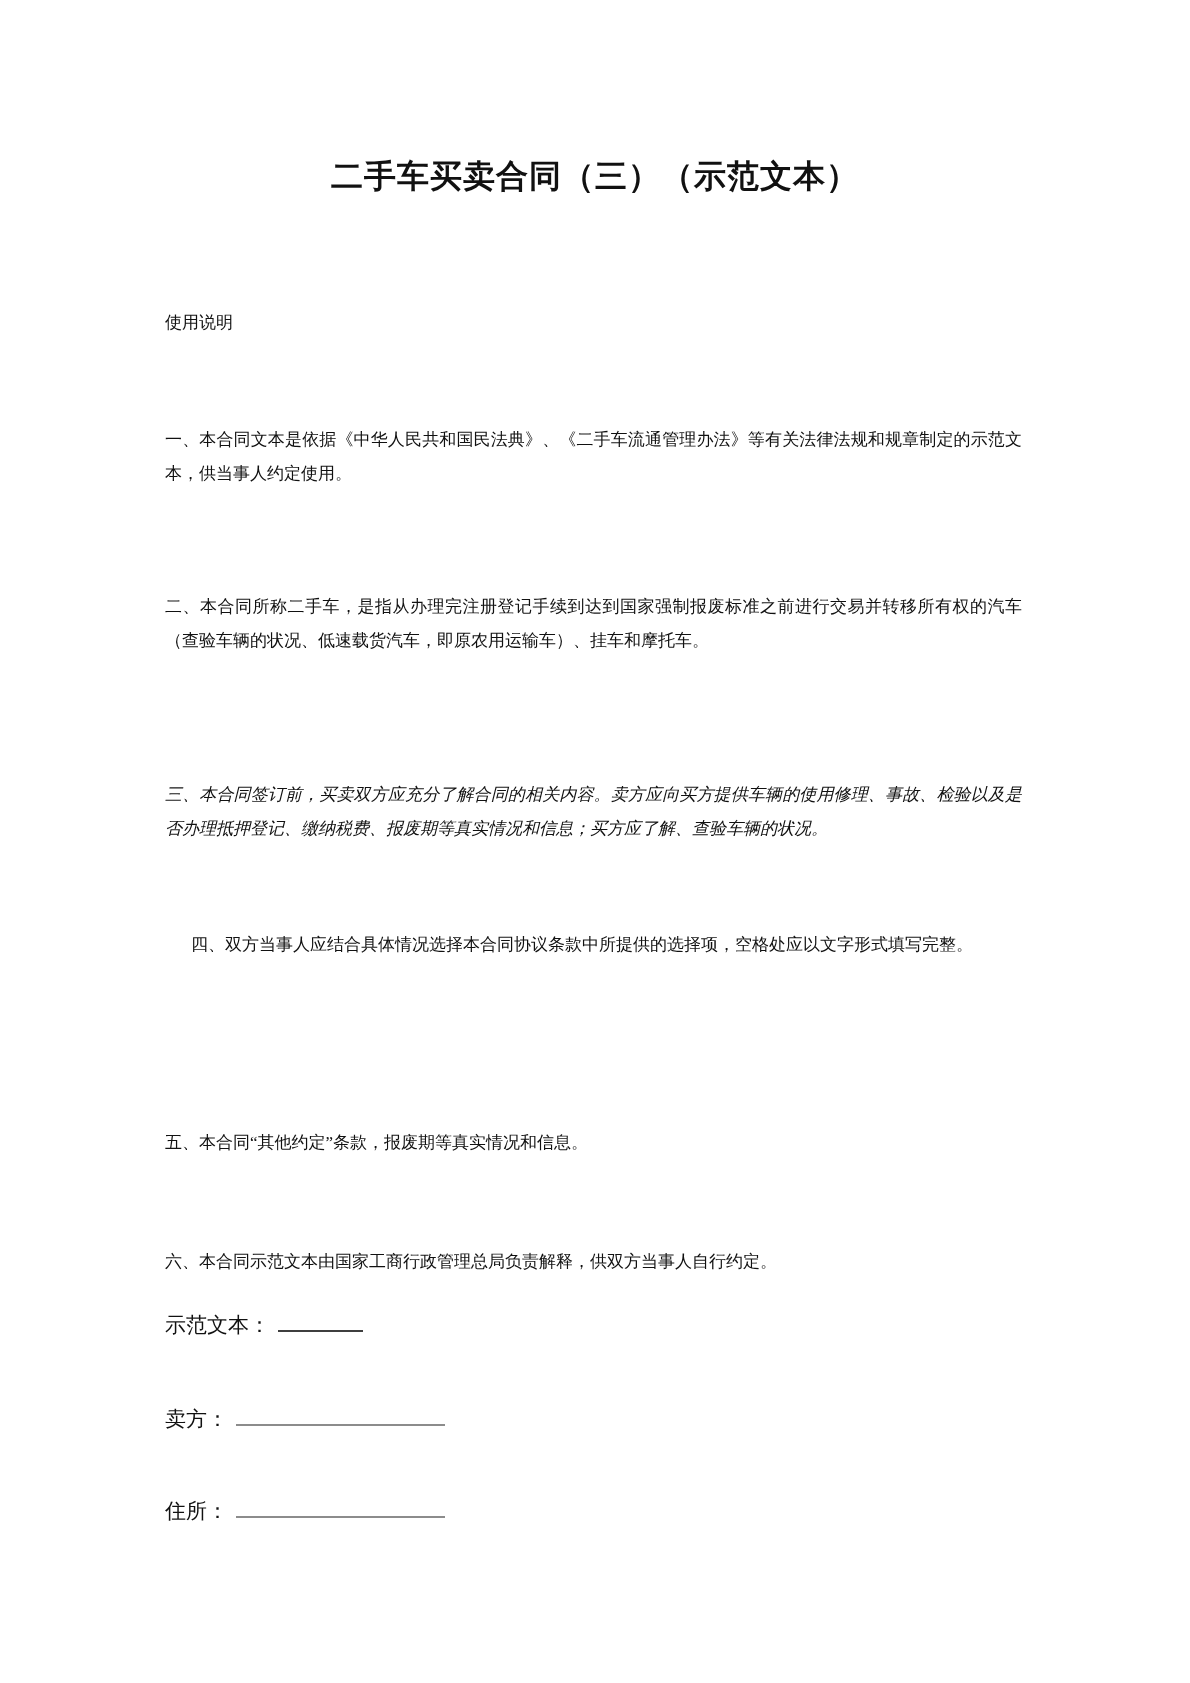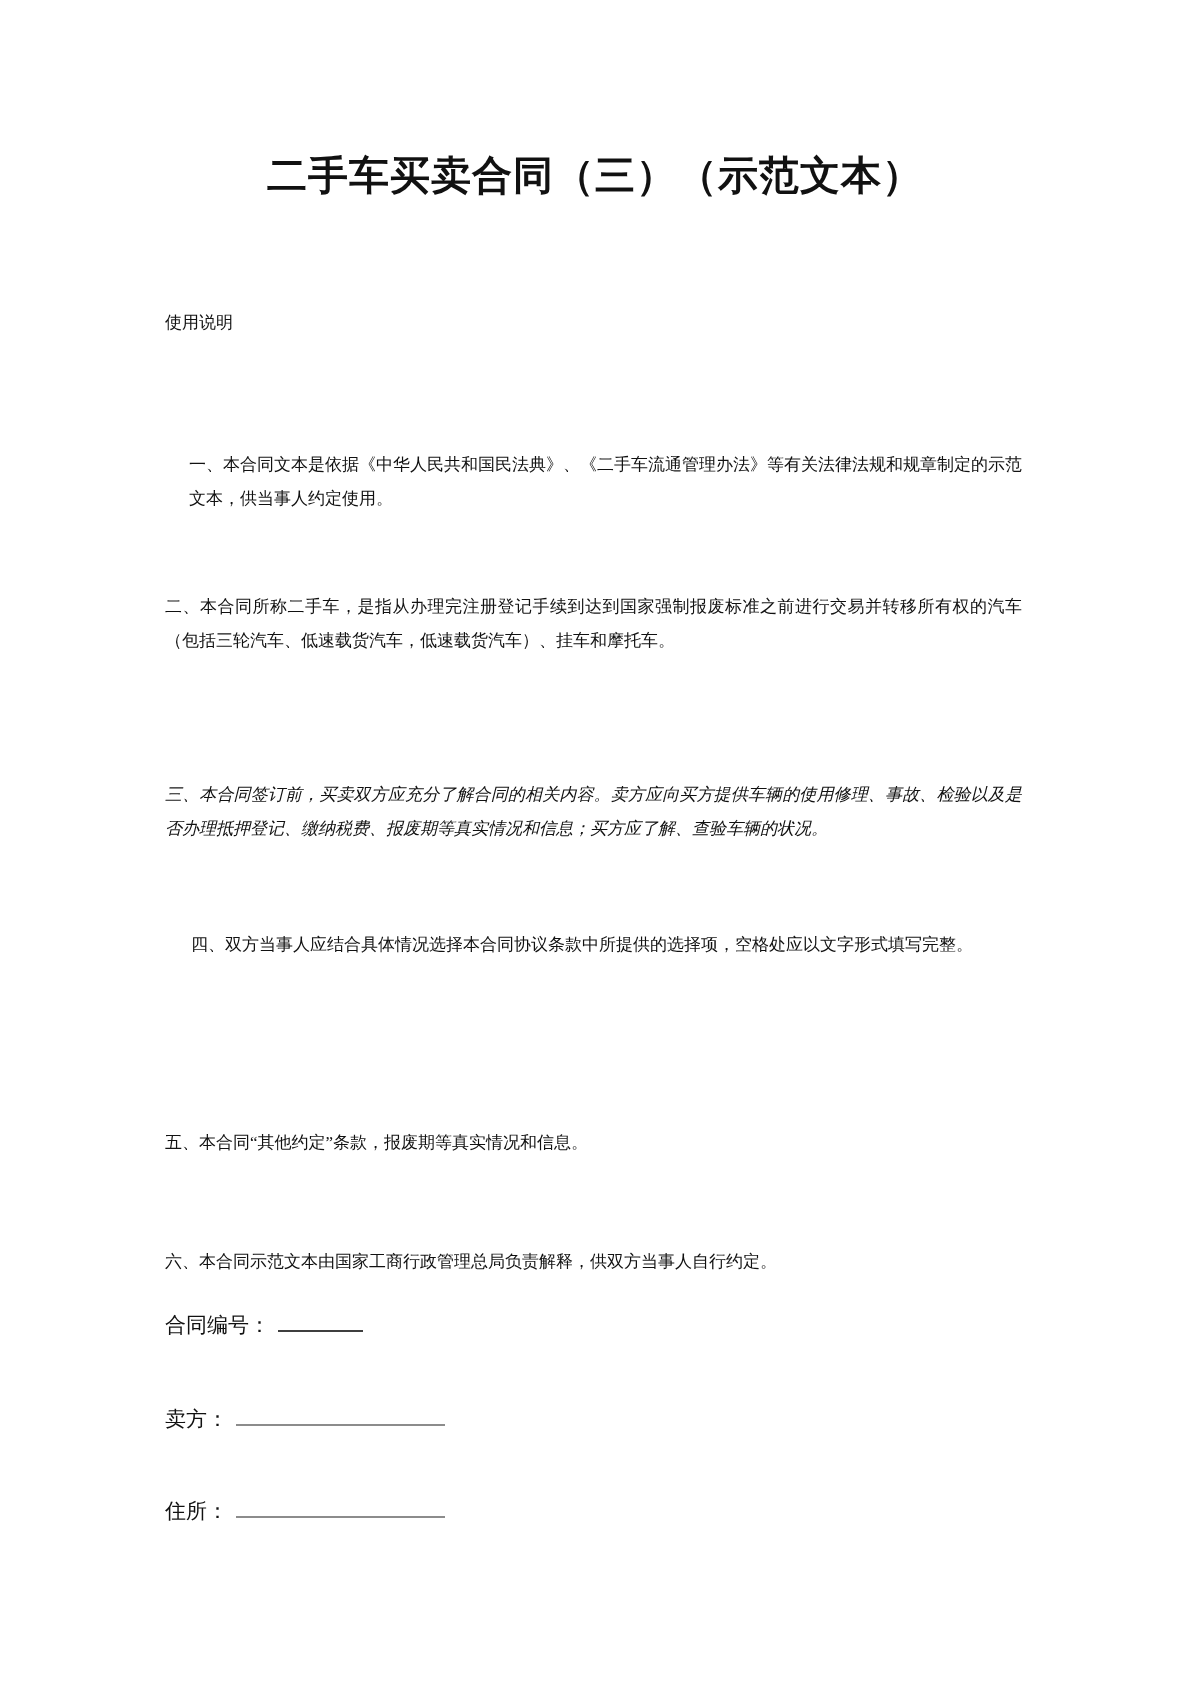--- a/index.html
+++ b/index.html
@@ -16,37 +16,37 @@
     font-family: "Liberation Serif", "DejaVu Serif", serif;
     overflow: hidden;
   }
   .doc-title {
     position: absolute;
     top: 150px;
     left: 0;
     right: 0;
     margin: 0;
     text-align: center;
-    font-size: 40px;
+    font-size: 32px;
     line-height: 52px;
     font-weight: 700;
     letter-spacing: 1px;
   }
   .body-text {
     position: absolute;
     left: 165px;
     right: 168px;
     margin: 0;
     font-size: 17px;
     line-height: 34px;
     text-align: justify;
     font-weight: 400;
   }
   .section-label { top: 306px; text-align: left; }
-  .note-1 { top: 448px; margin-left: 24px; }
+  .note-1 { top: 423px; }
   .note-2 { top: 590px; }
   .note-3 { top: 778px; font-style: italic; }
   .note-4 { top: 928px; margin-left: 26px; }
   .note-5 { top: 1126px; }
   .note-6 { top: 1245px; }
   .field-row {
     position: absolute;
     left: 165px;
     margin: 0;
     font-size: 21px;
@@ -76,32 +76,32 @@
 <body>
 
 <div class="page">
 
   <h1 class="doc-title">二手车买卖合同（三）（示范文本）</h1>
 
   <div class="body-text section-label">使用说明</div>
 
   <p class="body-text note-1">一、本合同文本是依据《中华人民共和国民法典》、《二手车流通管理办法》等有关法律法规和规章制定的示范文本，供当事人约定使用。</p>
 
-  <p class="body-text note-2">二、本合同所称二手车，是指从办理完注册登记手续到达到国家强制报废标准之前进行交易并转移所有权的汽车（包括三轮汽车、低速载货汽车，低速载货汽车）、挂车和摩托车。</p>
+  <p class="body-text note-2">二、本合同所称二手车，是指从办理完注册登记手续到达到国家强制报废标准之前进行交易并转移所有权的汽车（查验车辆的状况、低速载货汽车，即原农用运输车）、挂车和摩托车。</p>
 
   <p class="body-text note-3">三、本合同签订前，买卖双方应充分了解合同的相关内容。卖方应向买方提供车辆的使用修理、事故、检验以及是否办理抵押登记、缴纳税费、报废期等真实情况和信息；买方应了解、查验车辆的状况。</p>
 
   <p class="body-text note-4">四、双方当事人应结合具体情况选择本合同协议条款中所提供的选择项，空格处应以文字形式填写完整。</p>
 
   <p class="body-text note-5">五、本合同“其他约定”条款，报废期等真实情况和信息。</p>
 
   <p class="body-text note-6">六、本合同示范文本由国家工商行政管理总局负责解释，供双方当事人自行约定。</p>
 
   <div class="field-row row-contract">
-    <span>合同编号：</span><span class="blank blank-short"></span>
+    <span>示范文本：</span><span class="blank blank-short"></span>
   </div>
 
   <div class="field-row row-address">
     <span>住所：</span><span class="blank blank-long"></span>
   </div>
 
   <div class="field-row row-seller">
     <span>卖方：</span><span class="blank blank-long"></span>
   </div>
 

